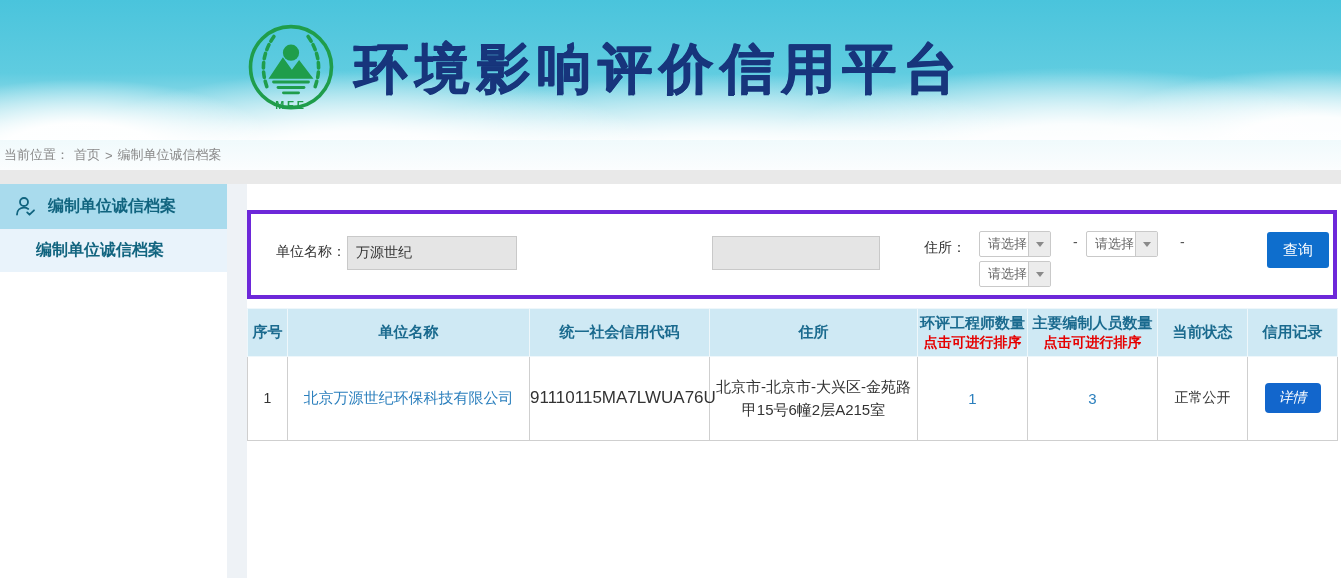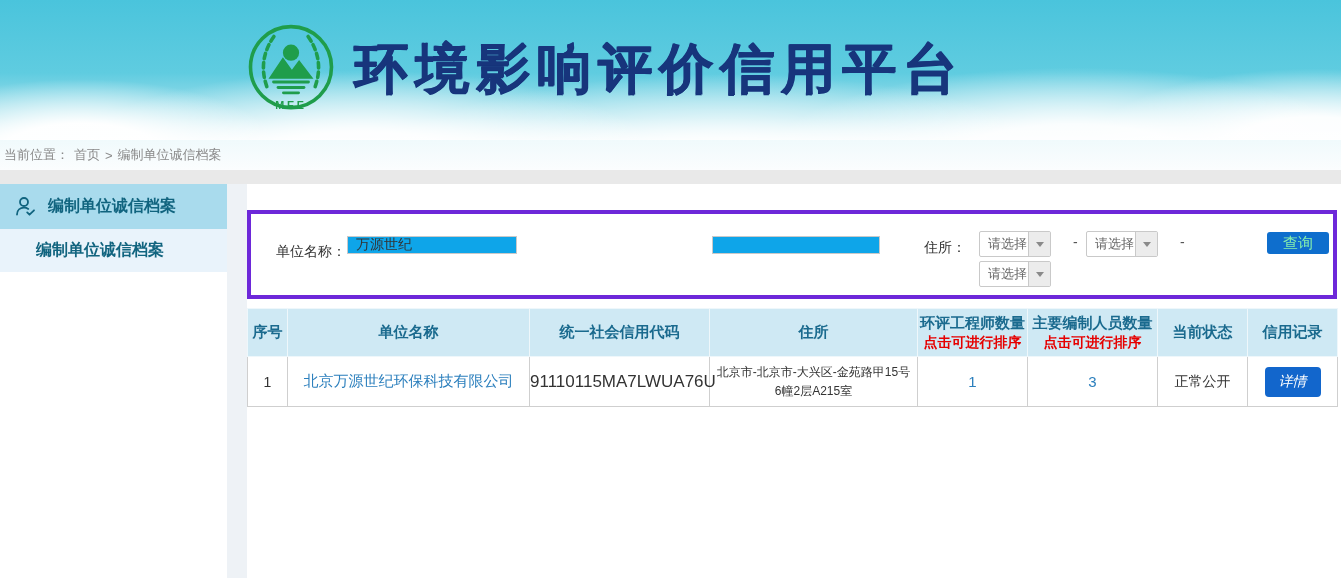--- a/index.html
+++ b/index.html
@@ -53,21 +53,21 @@
   
   .search-panel {
     position:absolute; left:0; top:26px; width:1090px; height:89px;
     background:#fff; border:4px solid #6d28d9;
   }
   .search-panel label { position:absolute; font-size:14px; color:#333; line-height:30px; white-space:nowrap; }
   .lbl-name { left:25px; top:22px; }
   .lbl-code { left:338px; top:22px; }
   .lbl-addr { left:673px; top:18px; }
   .txt-input {
-    position:absolute; height:18px; border:1px solid #c9c9c9; background:#0ea5e9;
+    position:absolute; height:34px; border:1px solid #c9c9c9; background:#e5e5e5;
     font-size:14px; color:#333; padding:0 8px; outline:none;
     font-family:"Liberation Sans","DejaVu Sans",sans-serif;
   }
   .in-name { left:96px; top:22px; width:170px; }
   .in-code { left:461px; top:22px; width:168px; }
 
   .sel {
     position:absolute; width:72px; height:26px;
     border:1px solid #c9c9c9; border-radius:2px; background:#fff;
     display:flex; align-items:center; cursor:pointer;
@@ -79,39 +79,39 @@
   }
   .sel .tri { width:0; height:0; border-left:4px solid transparent; border-right:4px solid transparent; border-top:5px solid #8a8a8a; }
   .sel1 { left:728px; top:17px; }
   .sel2 { left:835px; top:17px; }
   .sel3 { left:728px; top:47px; }
   .dash { position:absolute; font-size:14px; color:#555; top:20px; }
   .dash1 { left:822px; }
   .dash2 { left:929px; }
 
   .btn-query {
-    position:absolute; left:1016px; top:18px; width:62px; height:22px;
-    background:#0e6ecd; color:#86efac; border:none; border-radius:3px;
+    position:absolute; left:1016px; top:18px; width:62px; height:36px;
+    background:#0e6ecd; color:#ffffff; border:none; border-radius:3px;
     font-size:15px; cursor:pointer; font-family:inherit;
   }
 
   
   .result-table { position:absolute; left:0; top:124px; width:1090px; border-collapse:collapse; table-layout:fixed; }
   .result-table th {
     background:#cfe9f4; color:#1a6a8e; font-size:15px; font-weight:bold;
     height:48px; text-align:center; vertical-align:middle;
     border:1px solid #eef7fb; line-height:1.35;
   }
   .result-table th .sort-hint { display:block; color:#e60000; font-size:14px; font-weight:bold; }
   .result-table td {
     height:50px; background:#fff; border:1px solid #cfcfcf;
     text-align:center; vertical-align:middle; font-size:14px; color:#333;
   }
   .result-table td.code-cell { font-size:17px; }
-  .result-table td.addr-cell { font-size:12px; line-height:1.55; padding:2px 6px; }
+  .result-table td.addr-cell { font-size:15px; line-height:1.55; padding:18px 6px; }
   a.tbl-link { color:#2b7fbd; text-decoration:none; cursor:pointer; font-size:15px; }
   a.num-link { color:#2b7fbd; text-decoration:none; cursor:pointer; font-size:15px; }
   .btn-detail {
     width:56px; height:30px; background:#1266cc; color:#fff; border:none; border-radius:4px;
     font-size:14px; cursor:pointer; font-family:inherit;font-style:italic;
   }
 </style>
 </head>
 <body>
 

